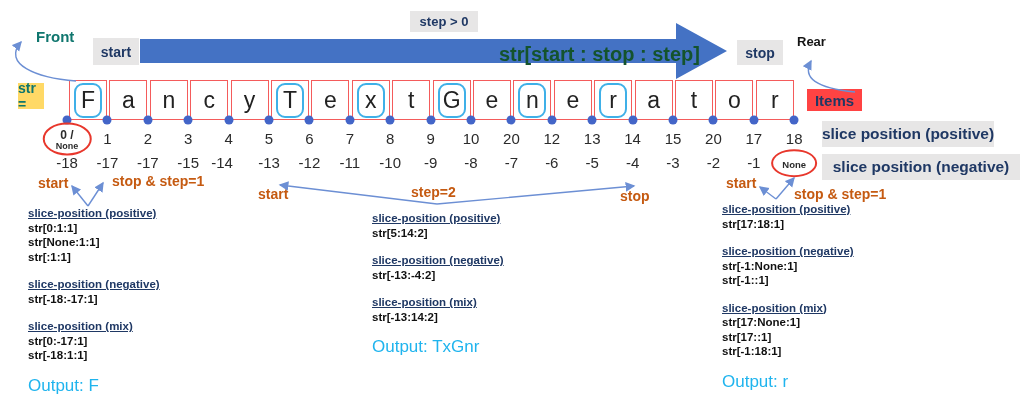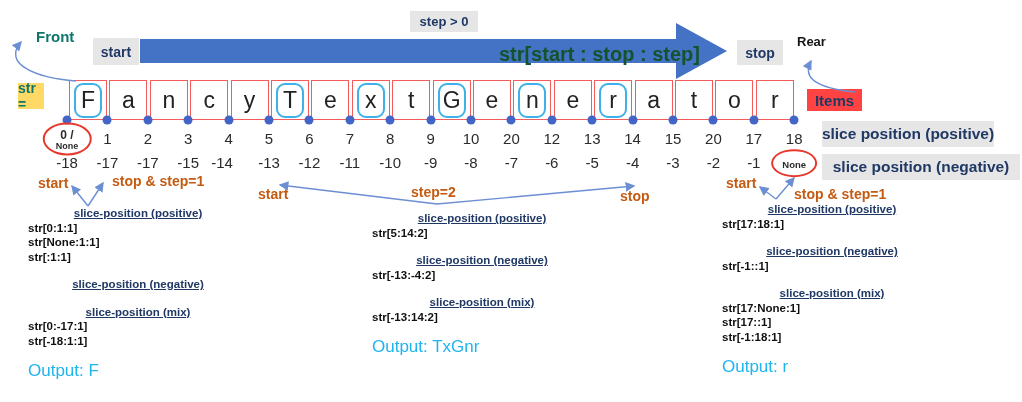--- a/index.html
+++ b/index.html
@@ -73,21 +73,20 @@
   #ann-right-stop{left:794px;top:186px;}
   
   .example{position:absolute;width:220px;}
   #ex0{left:28px;top:206px;}
   #ex1{left:372px;top:211px;}
   #ex2{left:722px;top:202px;}
   .sec{margin-bottom:13px;}
   .sec-header{
     color:#1f3864;font-weight:bold;font-size:11.5px;line-height:14.5px;
     text-decoration:underline;
-    text-align:center;
   }
   .sec-line{font-weight:bold;font-size:11.5px;color:#111;line-height:14.5px;}
   .output{color:#1fb4ee;font-size:17px;margin-top:3px;}
   
   #connectors{position:absolute;left:0;top:0;pointer-events:none;}
 </style>
 </head>
 <body>
 
 <div id="canvas">
@@ -341,20 +340,21 @@
 
   <div class="example" id="ex0">
     <div class="sec">
       <div class="sec-header">slice-position (positive)</div>
       <div class="sec-line">str[0:1:1]</div>
       <div class="sec-line">str[None:1:1]</div>
       <div class="sec-line">str[:1:1]</div>
     </div>
     <div class="sec">
       <div class="sec-header">slice-position (negative)</div>
+      <div class="sec-line">str[-18:-17:1]</div>
     </div>
     <div class="sec">
       <div class="sec-header">slice-position (mix)</div>
       <div class="sec-line">str[0:-17:1]</div>
       <div class="sec-line">str[-18:1:1]</div>
     </div>
     <div class="output">Output: F</div>
   </div>
 
   <div class="example" id="ex1">
@@ -373,20 +373,21 @@
     <div class="output">Output: TxGnr</div>
   </div>
 
   <div class="example" id="ex2">
     <div class="sec">
       <div class="sec-header">slice-position (positive)</div>
       <div class="sec-line">str[17:18:1]</div>
     </div>
     <div class="sec">
       <div class="sec-header">slice-position (negative)</div>
+      <div class="sec-line">str[-1:None:1]</div>
       <div class="sec-line">str[-1::1]</div>
     </div>
     <div class="sec">
       <div class="sec-header">slice-position (mix)</div>
       <div class="sec-line">str[17:None:1]</div>
       <div class="sec-line">str[17::1]</div>
       <div class="sec-line">str[-1:18:1]</div>
     </div>
     <div class="output">Output: r</div>
   </div>

